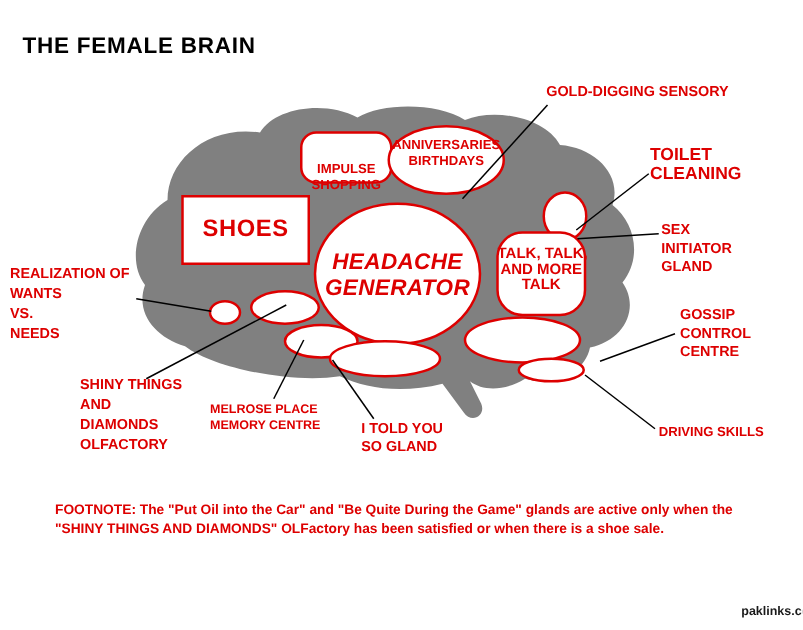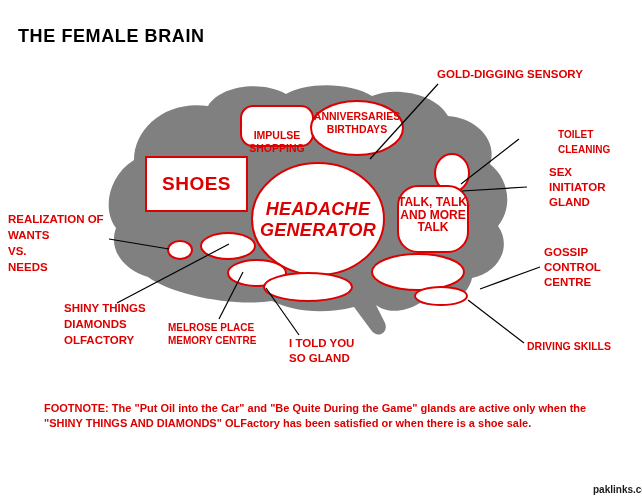--- a/index.html
+++ b/index.html
@@ -22,22 +22,22 @@
 
   #page-title { position: absolute; left: 18px; top: 26px; font-size: 18px; font-weight: bold; color: #000000; letter-spacing: 0.6px; white-space: nowrap; }
 
   #t-shoes { left: 146px; top: 157px; width: 101px; height: 54px; display: flex; align-items: center; justify-content: center; font-size: 19px; letter-spacing: 0.5px; }
   #t-impulse { left: 241px; top: 112px; width: 72px; text-align: center; font-size: 10.5px; line-height: 13px; margin-top: 17px; }
   #t-anniv { left: 310px; top: 110px; width: 94px; text-align: center; font-size: 10.5px; line-height: 13px; }
   #t-headache { left: 250px; top: 199px; width: 136px; text-align: center; font-size: 18px; line-height: 21px; letter-spacing: 0.3px; font-style: italic; }
   #t-talk { left: 398px; top: 196px; width: 70px; text-align: center; font-size: 12px; line-height: 12.5px; }
 
   #c-gold { left: 437px; top: 68px; font-size: 11.5px; }
-  #c-toilet { left: 520px; top: 127px; font-size: 10px; line-height: 15px; margin-left: 38px; }
-  #c-sex { left: 529px; top: 165px; font-size: 11.5px; line-height: 15px; margin-left: 20px; }
+  #c-toilet { left: 520px; top: 116px; font-size: 14px; line-height: 15px; }
+  #c-sex { left: 529px; top: 177px; font-size: 11.5px; line-height: 15px; }
   #c-gossip { left: 544px; top: 245px; font-size: 11.5px; line-height: 15px; }
   #c-driving { left: 527px; top: 340px; font-size: 10.5px; }
   #c-realization { left: 8px; top: 211px; font-size: 11.5px; line-height: 16px; }
   #c-shiny { left: 64px; top: 300px; font-size: 11.5px; line-height: 16px; }
   #c-melrose { left: 168px; top: 321px; font-size: 10px; line-height: 13px; }
   #c-itoldyouso { left: 289px; top: 336px; font-size: 11.5px; line-height: 15px; }
 
   #footnote { left: 44px; top: 401px; width: 585px; font-size: 11px; line-height: 15px; white-space: normal; }
   #watermark { left: 561px; top: 484px; font-size: 10px; color: var(--watermark_black); padding-left: 32px; }
 </style>
@@ -135,20 +135,21 @@
     <span>DRIVING SKILLS</span>
   </div>
   <div class="ov" id="c-realization">
     <span>REALIZATION OF</span>
     <span>WANTS</span>
     <span>VS.</span>
     <span>NEEDS</span>
   </div>
   <div class="ov" id="c-shiny">
     <span>SHINY THINGS</span>
+    <span>AND</span>
     <span>DIAMONDS</span>
     <span>OLFACTORY</span>
   </div>
   <div class="ov" id="c-melrose">
     <span>MELROSE PLACE</span>
     <span>MEMORY CENTRE</span>
   </div>
   <div class="ov" id="c-itoldyouso">
     <span>I TOLD YOU</span>
     <span>SO GLAND</span>

